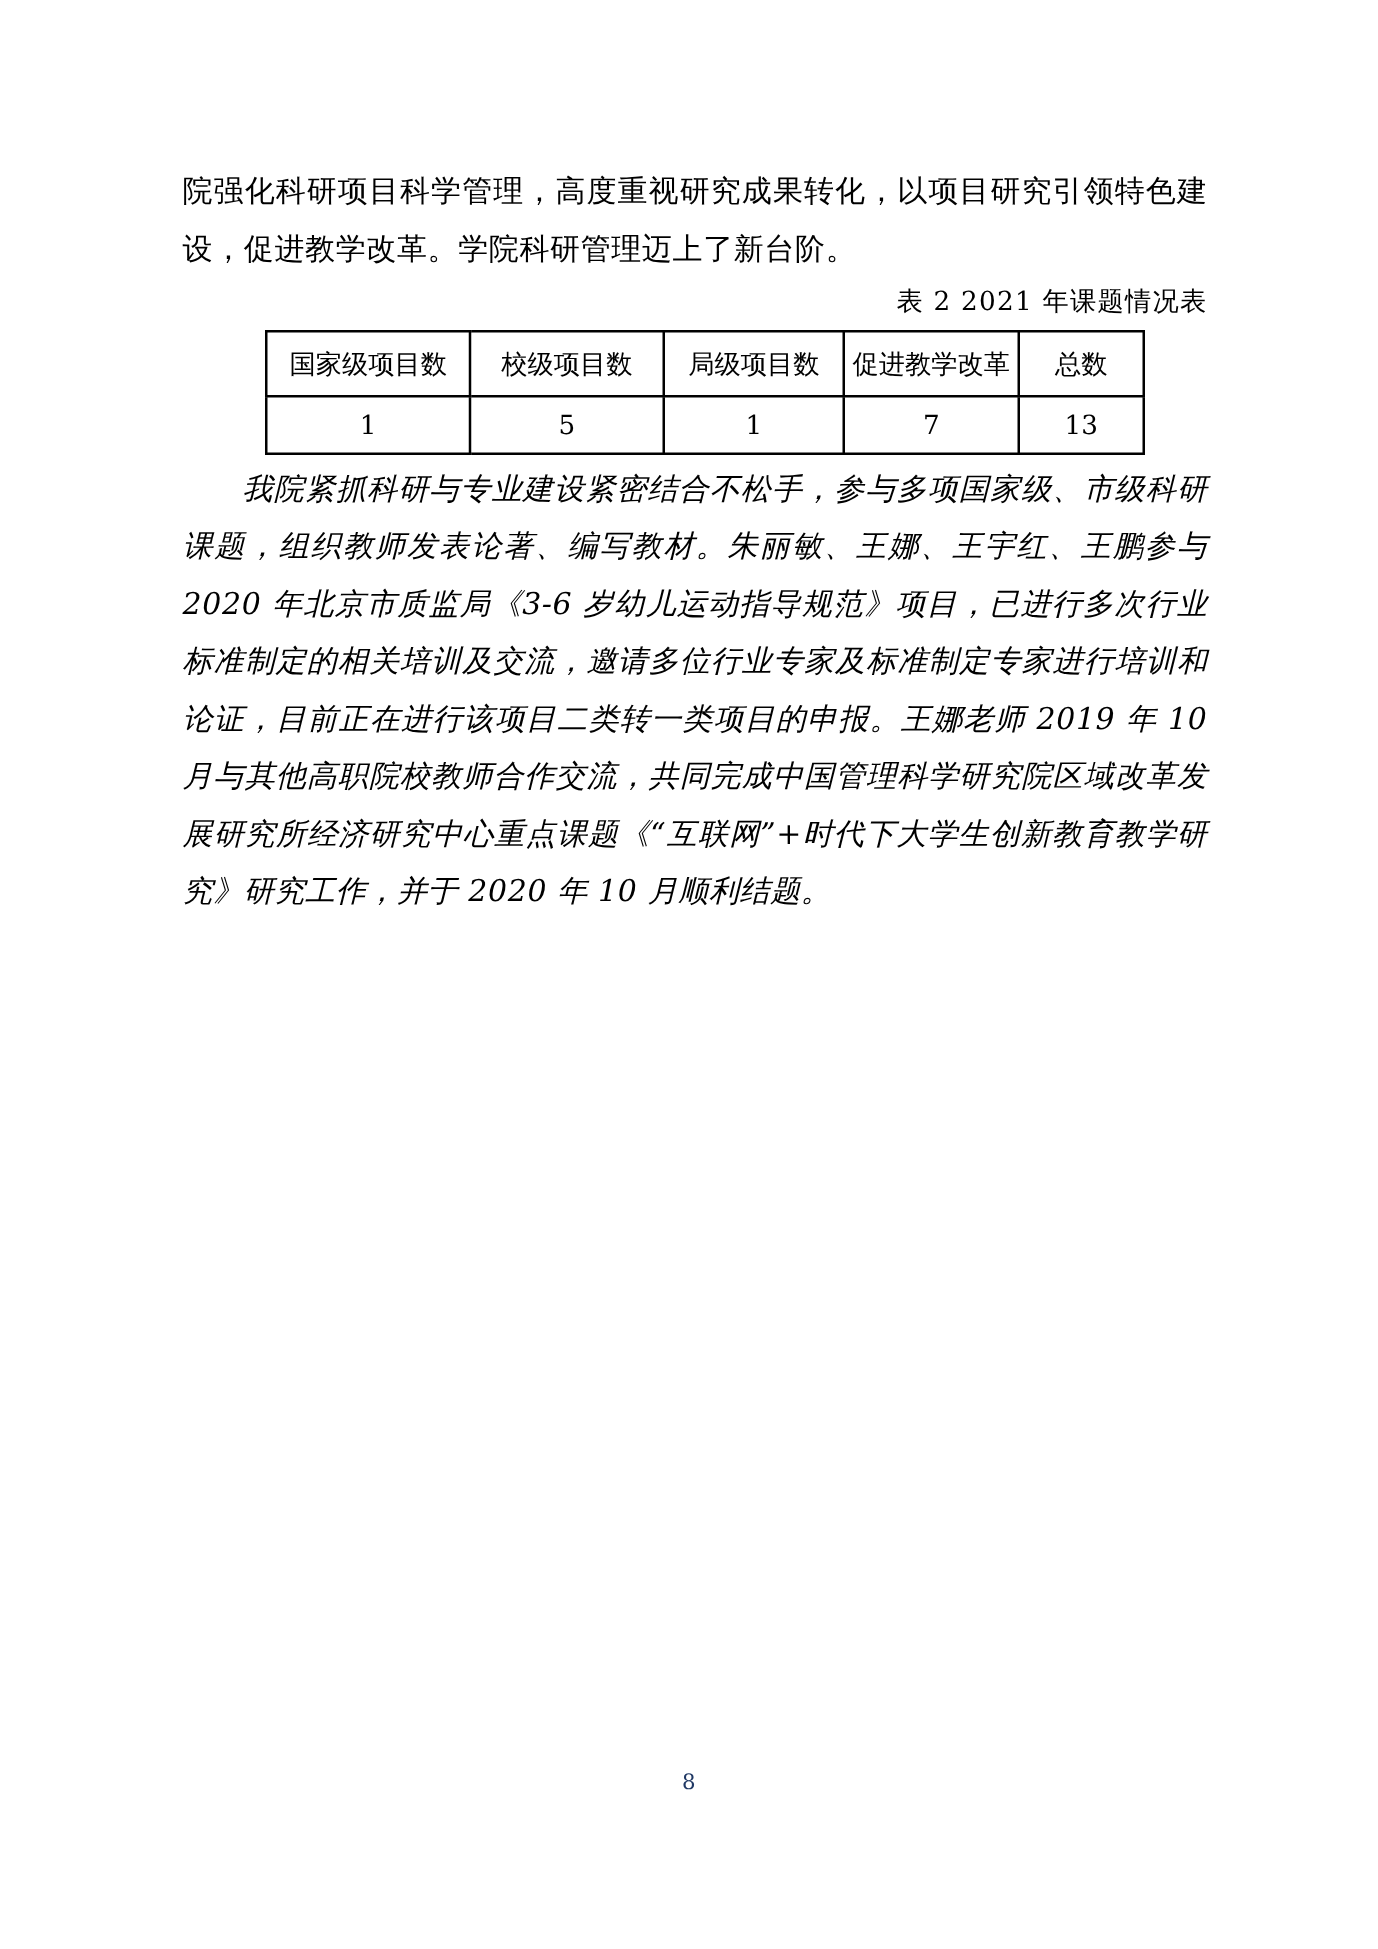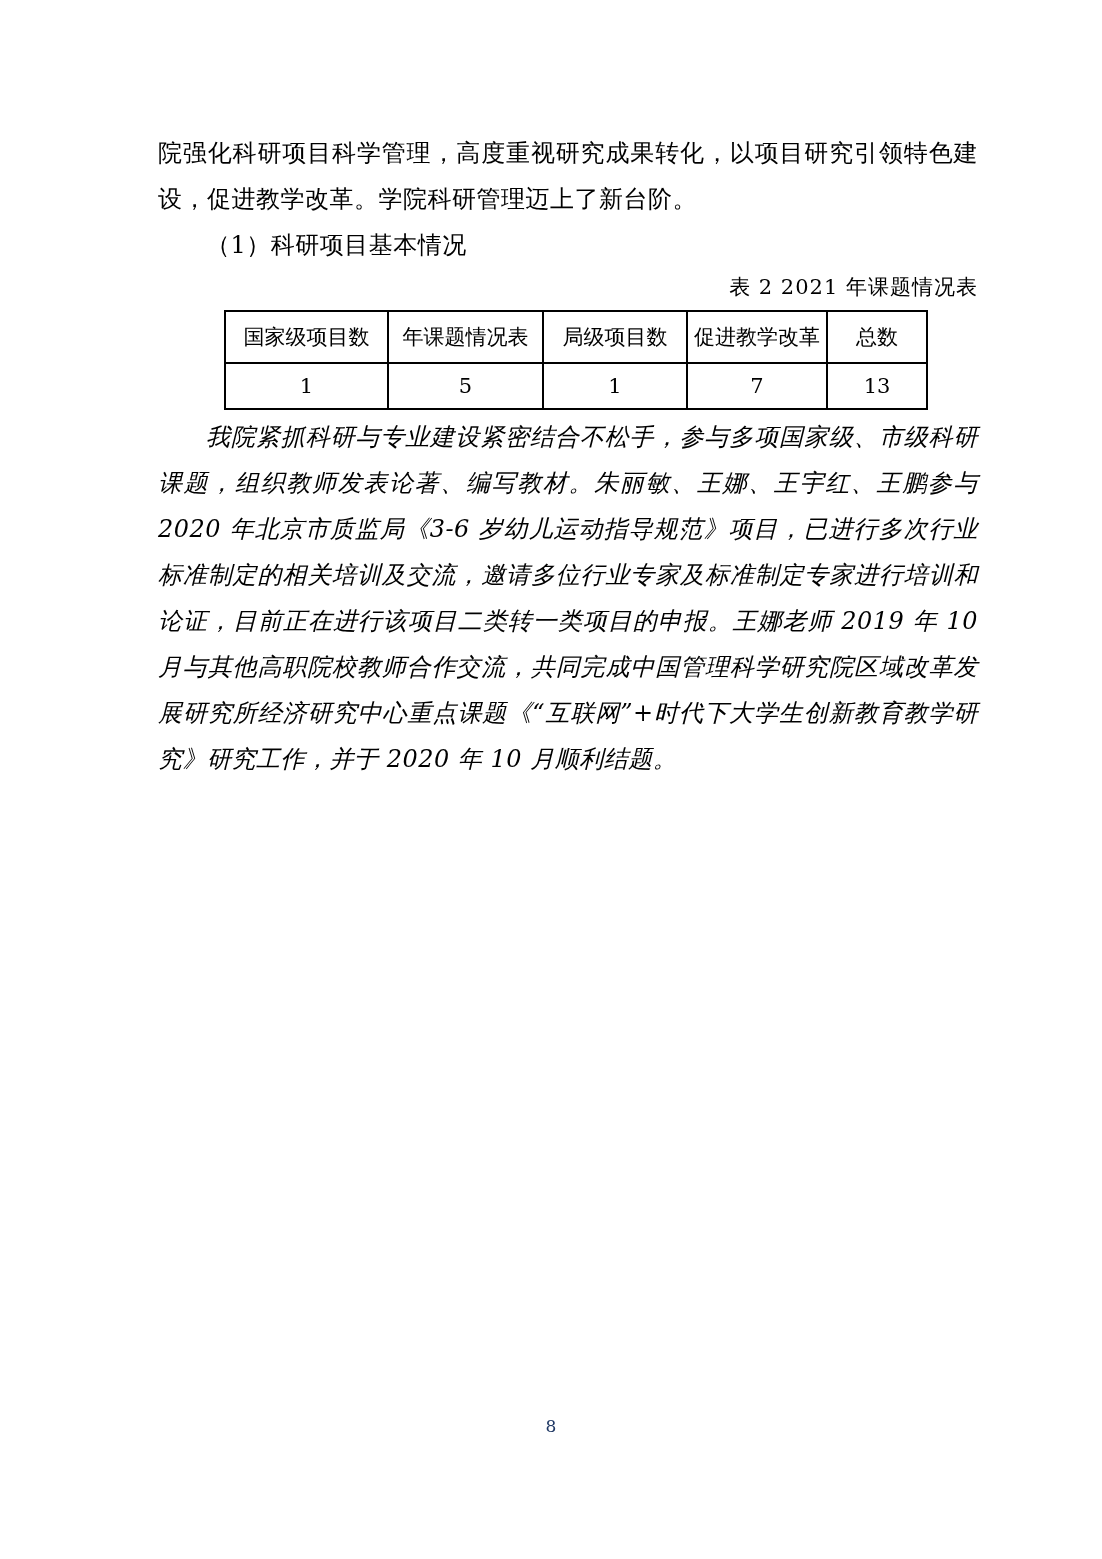--- a/index.html
+++ b/index.html
@@ -12,21 +12,21 @@
     width: 1102px;
     height: 1559px;
     background: #ffffff;
     font-family: "DejaVu Serif", "Liberation Serif", serif;
     color: #000000;
     overflow: hidden;
   }
   .content {
     position: absolute;
     top: 130px;
-    left: 158px;
+    left: 146px;
     width: 820px;
   }
   .para {
     margin: 0;
     font-size: 24px;
     line-height: 46px;
     text-align: justify;
     text-justify: inter-ideograph;
     letter-spacing: 0.5px;
   }
@@ -68,37 +68,36 @@
   }
 </style>
 </head>
 <body>
 
 <div class="page">
   <div class="content">
 
     <p class="para">院强化科研项目科学管理，高度重视研究成果转化，以项目研究引领特色建设，促进教学改革。学院科研管理迈上了新台阶。</p>
 
-    <p class="para indent">（1）科研项目基本情况</p>
 
 
     <p class="table-caption">表 2 2021 年课题情况表</p>
 
     <table class="projects">
       <colgroup>
         <col style="width:163px">
         <col style="width:155px">
         <col style="width:144px">
         <col style="width:140px">
         <col style="width:100px">
       </colgroup>
       <tbody>
           <tr class="hdr">
         <td>国家级项目数</td>
-        <td>年课题情况表</td>
+        <td>校级项目数</td>
         <td>局级项目数</td>
         <td>促进教学改革</td>
         <td>总数</td>
       </tr>
       <tr class="val">
         <td>1</td>
         <td>5</td>
         <td>1</td>
         <td>7</td>
         <td>13</td>

